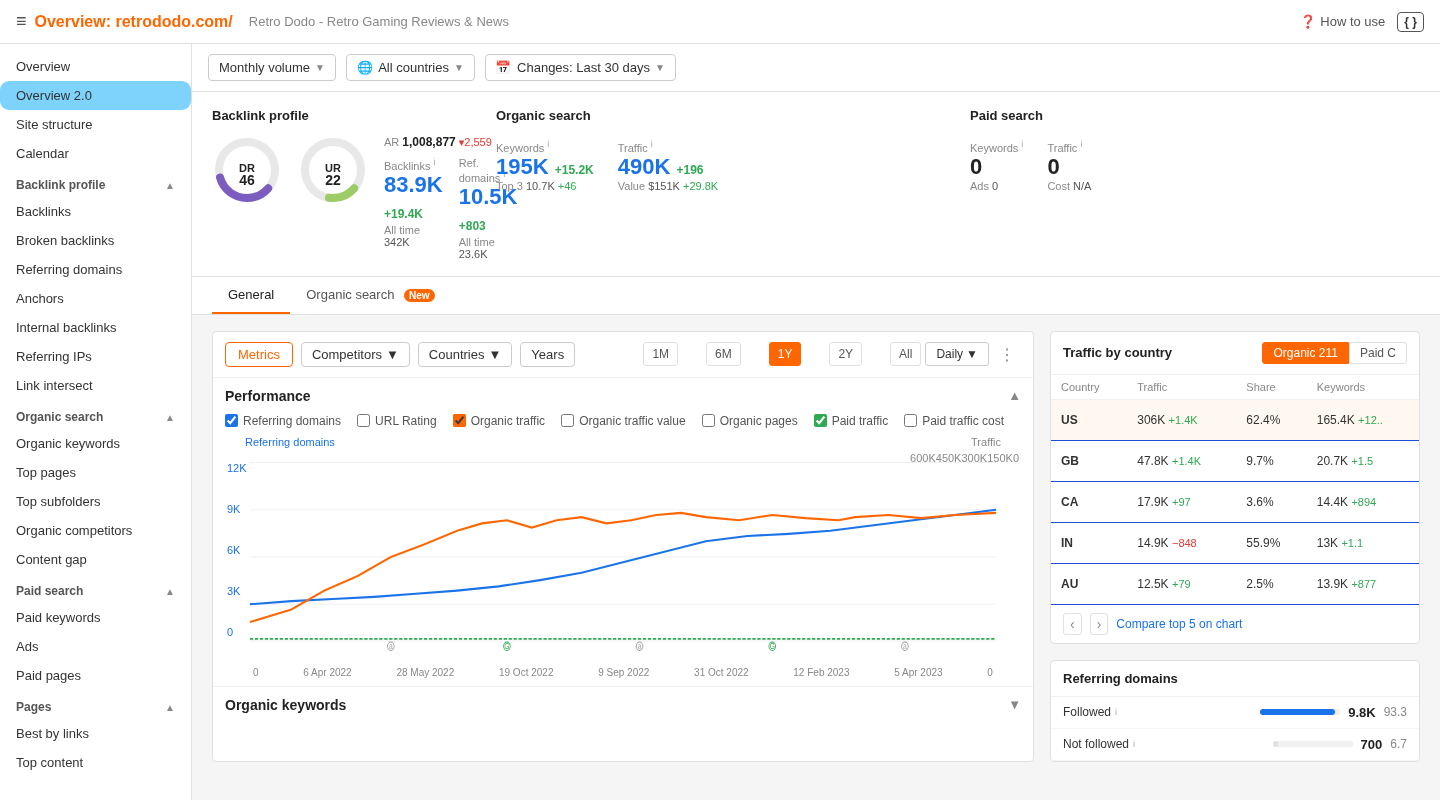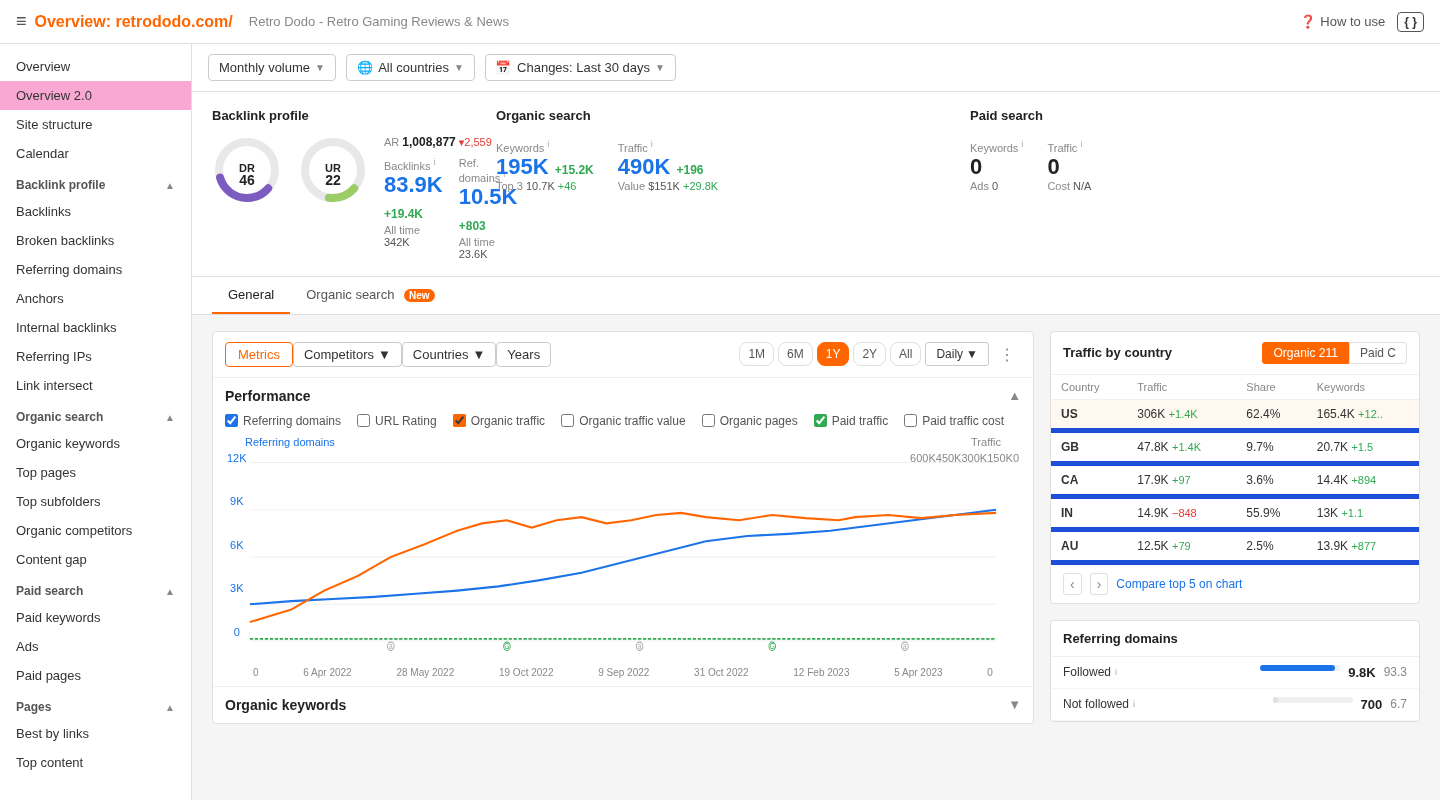--- a/index.html
+++ b/index.html
@@ -15,21 +15,21 @@
     .top-nav-right { display: flex; align-items: center; gap: 12px; }
     .how-to-use { display: flex; align-items: center; gap: 4px; color: #555; font-size: 13px; cursor: pointer; }
     .api-badge { border: 1.5px solid #555; border-radius: 4px; padding: 2px 6px; font-size: 12px; font-weight: 600; color: #333; cursor: pointer; }
 
     
     .app-body { display: flex; flex: 1; overflow: hidden; }
 
     
     .sidebar { width: 192px; background: #fff; border-right: 1px solid #e0e0e0; overflow-y: auto; flex-shrink: 0; padding: 8px 0; }
     .sidebar-item { padding: 7px 16px; font-size: 13px; color: #333; cursor: pointer; display: flex; align-items: center; justify-content: space-between; }
-    .sidebar-item.active { background: #f9a8d4; font-weight: 500; }
+    .sidebar-item.active { background: #7dd3fc; font-weight: 500; border-radius: 9px; }
     .sidebar-section-header { padding: 10px 16px 5px; font-size: 12px; font-weight: 700; color: #555; text-transform: none; display: flex; align-items: center; justify-content: space-between; }
     .sidebar-section-header .chevron { font-size: 10px; color: #888; }
     .badge-new { background: #f60; color: #fff; font-size: 10px; padding: 1px 5px; border-radius: 8px; margin-left: 6px; font-weight: 600; }
 
     
     .main-content { flex: 1; overflow-y: auto; background: #f5f5f5; }
 
     
     .filter-bar { background: #fff; border-bottom: 1px solid #e0e0e0; padding: 10px 16px; display: flex; align-items: center; gap: 10px; }
     .filter-btn { display: flex; align-items: center; gap: 5px; border: 1px solid #ccc; border-radius: 4px; padding: 5px 10px; background: #fff; font-size: 13px; cursor: pointer; color: #333; }
@@ -49,25 +49,25 @@
     .tabs-bar { background: #fff; border-bottom: 1px solid #e0e0e0; padding: 0 20px; display: flex; gap: 0; }
     .tab-item { padding: 10px 16px; font-size: 13px; color: #555; cursor: pointer; border-bottom: 2px solid transparent; }
     .tab-item.active { color: #222; border-bottom: 2px solid #f60; font-weight: 500; }
 
     
     .analysis-area { padding: 16px 20px; display: flex; gap: 16px; }
     .chart-panel { flex: 1; background: #fff; border: 1px solid #e0e0e0; border-radius: 4px; overflow: hidden; }
     .right-panel { width: 370px; display: flex; flex-direction: column; gap: 16px; }
 
     
-    .chart-toolbar { display: flex; align-items: center; padding: 10px 12px; gap: 0; border-bottom: 1px solid #f0f0f0; }
+    .chart-toolbar { display: flex; align-items: center; padding: 10px 12px; gap: 8px; border-bottom: 1px solid #f0f0f0; }
     .metrics-btn { background: #fff; border: 1.5px solid #f60; color: #f60; border-radius: 4px; padding: 4px 12px; font-size: 13px; font-weight: 500; cursor: pointer; }
     .dropdown-btn { background: #fff; border: 1px solid #ccc; border-radius: 4px; padding: 4px 10px; font-size: 13px; color: #333; cursor: pointer; display: flex; align-items: center; gap: 4px; }
     .chart-toolbar-right { margin-left: auto; display: flex; align-items: center; gap: 4px; }
-    .time-btn { padding: 4px 8px; font-size: 12px; border: 1px solid #e0e0e0; background: #fff; color: #555; cursor: pointer; border-radius: 8px; }
+    .time-btn { padding: 4px 8px; font-size: 12px; border: 1px solid #e0e0e0; background: #fff; color: #555; cursor: pointer; border-radius: 3px; margin-left: 24px; }
     .time-btn.active { background: #f60; color: #fff; border-color: #f60; }
     .daily-btn { padding: 4px 10px; font-size: 12px; border: 1px solid #ccc; background: #fff; color: #333; cursor: pointer; border-radius: 3px; display: flex; align-items: center; gap: 3px; }
     .more-btn { background: none; border: none; cursor: pointer; font-size: 16px; color: #888; padding: 2px 6px; }
 
     
     .performance-header { display: flex; align-items: center; justify-content: space-between; padding: 10px 12px 6px; }
     .performance-title { font-size: 14px; font-weight: 600; color: #222; }
     .perf-toggle-icon { cursor: pointer; color: #888; }
     .checkboxes-row { display: flex; align-items: center; gap: 16px; padding: 4px 12px 8px; flex-wrap: wrap; }
     .checkbox-item { display: flex; align-items: center; gap: 5px; font-size: 12px; color: #555; cursor: pointer; }
@@ -82,37 +82,37 @@
     
     .traffic-country-panel { background: #fff; border: 1px solid #e0e0e0; border-radius: 4px; overflow: hidden; }
     .panel-header { display: flex; align-items: center; justify-content: space-between; padding: 10px 12px; border-bottom: 1px solid #f0f0f0; }
     .panel-title { font-size: 13px; font-weight: 600; color: #222; }
     .tab-pills { display: flex; }
     .tab-pill { padding: 3px 10px; font-size: 12px; cursor: pointer; border: 1px solid #e0e0e0; }
     .tab-pill.active { background: #f60; color: #fff; border-color: #f60; border-radius: 3px 0 0 3px; }
     .tab-pill.inactive { background: #fff; color: #555; border-radius: 0 3px 3px 0; }
     .country-table { width: 100%; border-collapse: collapse; }
     .country-table th { padding: 6px 10px; font-size: 11px; color: #888; text-align: left; border-bottom: 1px solid #f0f0f0; font-weight: 500; }
-    .country-table td { padding: 7px 10px; font-size: 12px; color: #333; border-bottom: 5px solid #1d4ed8; }
+    .country-table td { padding: 13px 10px; font-size: 12px; color: #333; border-bottom: 1px solid #1d4ed8; }
     .country-table tr.highlighted { background: #fff8f0; }
     .td-traffic { color: #222; }
     .td-share { color: #888; }
     .td-keywords { color: #1a73e8; }
     .td-change-pos { color: #30a952; font-size: 11px; }
     .td-change-neg { color: #e53935; font-size: 11px; }
     .country-code { font-weight: 600; color: #333; }
     .pagination-row { display: flex; align-items: center; gap: 8px; padding: 8px 12px; font-size: 12px; color: #555; }
     .page-arrow { cursor: pointer; color: #888; font-size: 14px; padding: 2px 6px; border: 1px solid #e0e0e0; border-radius: 3px; background: #fff; }
     .compare-link { color: #1a73e8; cursor: pointer; font-size: 12px; }
 
     
     .ref-domains-panel { background: #fff; border: 1px solid #e0e0e0; border-radius: 4px; overflow: hidden; }
     .ref-row { display: flex; align-items: center; justify-content: space-between; padding: 8px 12px; border-bottom: 1px solid #f5f5f5; font-size: 12px; }
     .ref-label { color: #333; display: flex; align-items: center; gap: 4px; }
-    .ref-values { display: flex; gap: 8px; }
+    .ref-values { display: flex; align-items: center; gap: 8px; }
     .ref-count { font-size: 13px; font-weight: 600; color: #222; }
     .ref-pct { color: #888; font-size: 12px; }
     .ref-bar-container { width: 80px; height: 6px; background: #f0f0f0; border-radius: 3px; }
     .ref-bar { height: 6px; border-radius: 3px; background: #1a73e8; }
     .section-header-row { display: flex; align-items: center; justify-content: space-between; padding: 10px 12px; }
     .backlink-section { display: flex; align-items: flex-start; gap: 16px; }
 
     
     ::-webkit-scrollbar { width: 6px; }
     ::-webkit-scrollbar-track { background: #f1f1f1; }
@@ -346,21 +346,21 @@
           </label>
         </div>
 
         <div style="display:flex;justify-content:space-between;padding:0 32px 4px;">
           <span style="font-size:11px;color:#1a73e8;">Referring domains</span>
           <span style="font-size:11px;color:#888;">Traffic</span>
         </div>
 
         <div style="padding:0 12px;position:relative;">
           
-          <div style="position:absolute;left:14px;top:0;bottom:40px;display:flex;flex-direction:column;justify-content:space-between;font-size:11px;color:#1a73e8;pointer-events:none;align-items:center;">
+          <div style="position:absolute;left:14px;top:10px;bottom:40px;display:flex;flex-direction:column;justify-content:space-between;font-size:11px;color:#1a73e8;pointer-events:none;">
             <span>12K</span>
             <span>9K</span>
             <span>6K</span>
             <span>3K</span>
             <span>0</span>
           </div>
           
           <div style="position:absolute;right:14px;top:0;bottom:40px;display:flex;justify-content:space-between;font-size:11px;color:#888;text-align:right;pointer-events:none;">
             <span>600K</span>
             <span>450K</span>

